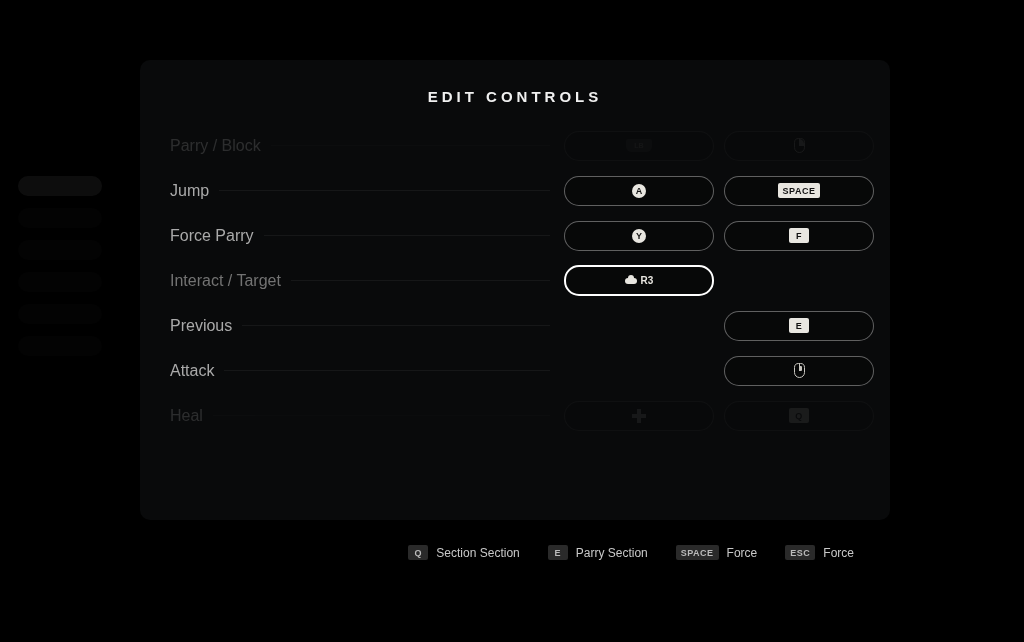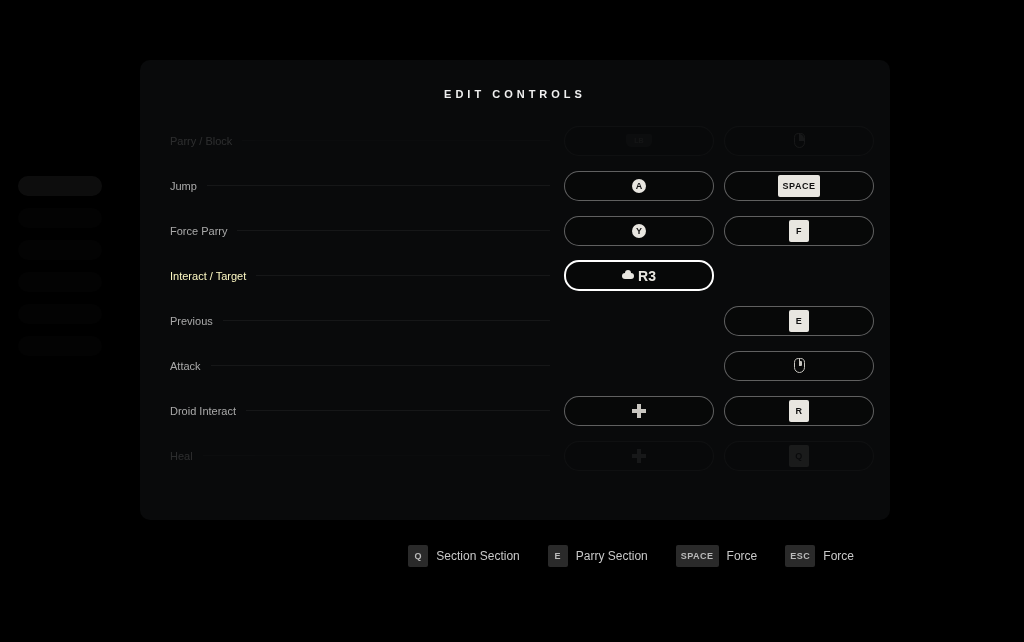--- a/index.html
+++ b/index.html
@@ -16,39 +16,39 @@
     left: 140px; top: 60px;
     width: 750px; height: 460px;
     background: rgba(20,22,25,0.45);
     border-radius: 10px;
     padding-top: 28px;
     overflow: hidden;
   }
 
   .title {
     text-align: center;
-    font-size: 11px;
+    font-size: 15px;
     letter-spacing: 4px;
     font-weight: 700;
     color: #f0f0f0;
     margin-bottom: 18px;
   }
 
   .row {
     display: flex;
     align-items: center;
     height: 45px;
     padding-left: 30px;
     padding-right: 16px;
   }
   .row.dim { opacity: 0.22; }
-  .row.selected .label { color: #fef9c3; font-weight:500; }
+  .row.selected .label { color: #737373; font-weight:500; }
   .label {
     flex: 0 0 auto;
-    font-size: 11px;
+    font-size: 16px;
     color: #aaa;
     white-space: nowrap;
   }
   .filler {
     flex: 1 1 auto;
     border-bottom: 1px solid rgba(120,120,120,0.12);
     margin: 0 10px;
     height: 0;
   }
 
@@ -99,36 +99,36 @@
     width: 14px; height: 14px;
     position: relative;
   }
   .gp-dpad::before, .gp-dpad::after {
     content:""; position:absolute; background:#c8c6c0;
   }
   .gp-dpad::before { left:5px; top:0; width:4px; height:14px; }
   .gp-dpad::after  { left:0; top:5px; width:14px; height:4px; }
   .gp-stick {
     display:flex; align-items:center; gap:4px;
-    color:#e8e6e0; font-size:14px; font-weight:700;
+    color:#e8e6e0; font-size:10px; font-weight:700;
   }
   .gp-stick .dot {
     width:12px;height:6px;border-radius:3px;background:#e8e6e0;
     position:relative;
   }
   .gp-stick .dot::after{
     content:"";position:absolute;left:3px;top:-3px;width:6px;height:6px;
     border-radius:50%;background:#e8e6e0;
   }
 
   
   .key {
     min-width: 20px;
     padding: 0 5px;
-    height: 22px;
+    height: 15px;
     background: #e8e6e0;
     color: #111;
     font-size: 9px;
     font-weight: 700;
     border-radius: 2px;
     display: flex; align-items: center; justify-content: center;
     letter-spacing: 0.5px;
   }
   .key.darkhint { background:#2a2a2a; color:#bbb; }
 
@@ -255,32 +255,20 @@
       <div class="row">
         <span class="label">Attack</span>
         <span class="filler"></span>
         <span class="bindcol">
           <span class="pill empty"></span>
           <span class="pill">
             <span class="mouse mmb"></span>
           </span>
         </span>
       </div>
-      <div class="row">
-        <span class="label">Droid Interact</span>
-        <span class="filler"></span>
-        <span class="bindcol">
-          <span class="pill">
-            <span class="gp-dpad"></span>
-          </span>
-          <span class="pill">
-            <span class="key">R</span>
-          </span>
-        </span>
-      </div>
       <div class="row dim">
         <span class="label">Heal</span>
         <span class="filler"></span>
         <span class="bindcol">
           <span class="pill dim">
             <span class="gp-dpad"></span>
           </span>
           <span class="pill dim">
             <span class="key">Q</span>
           </span>

